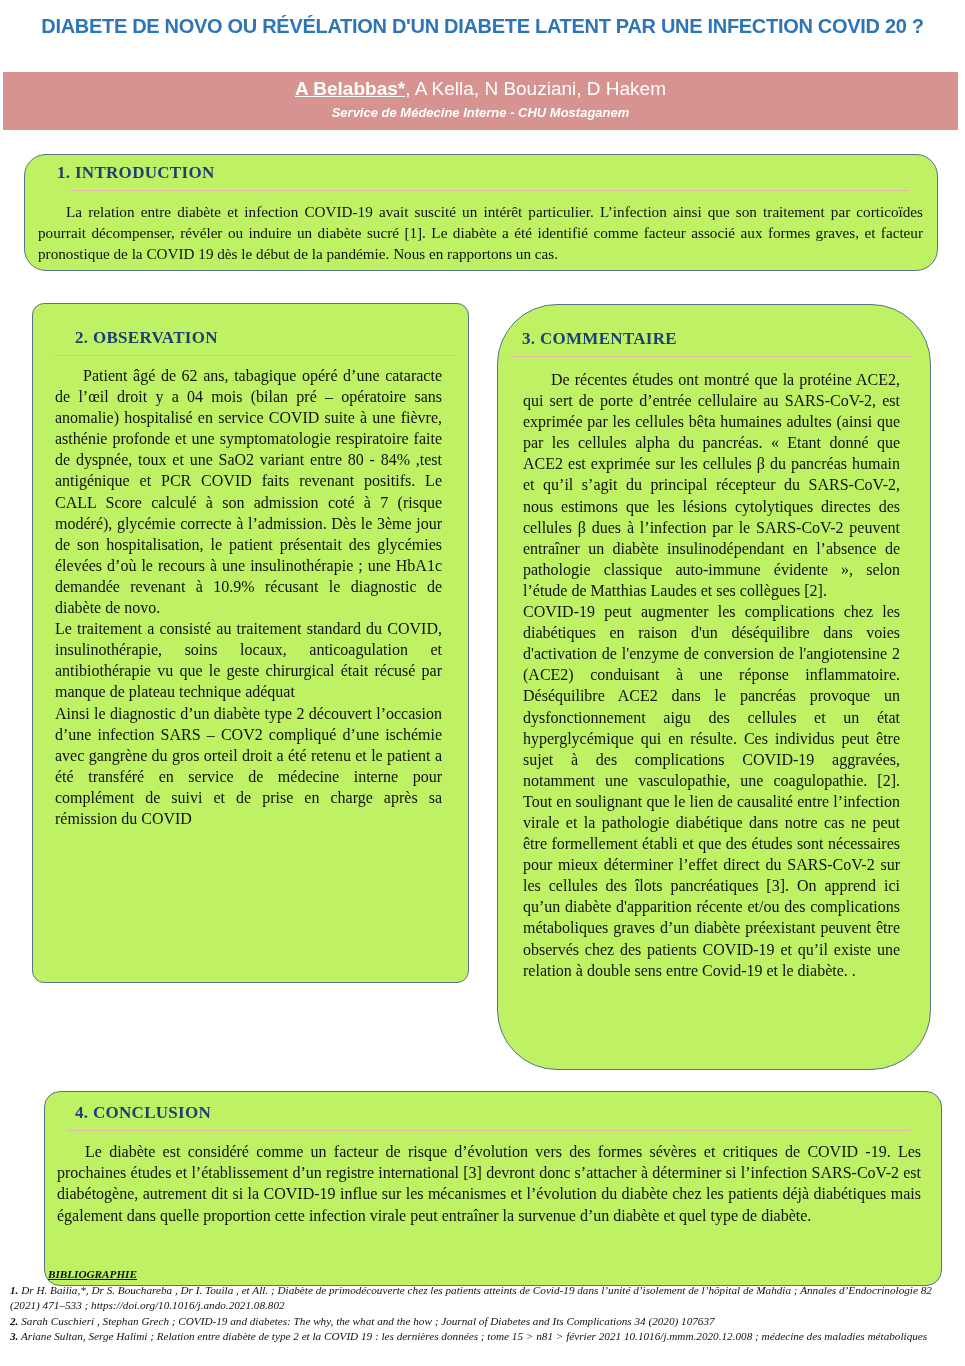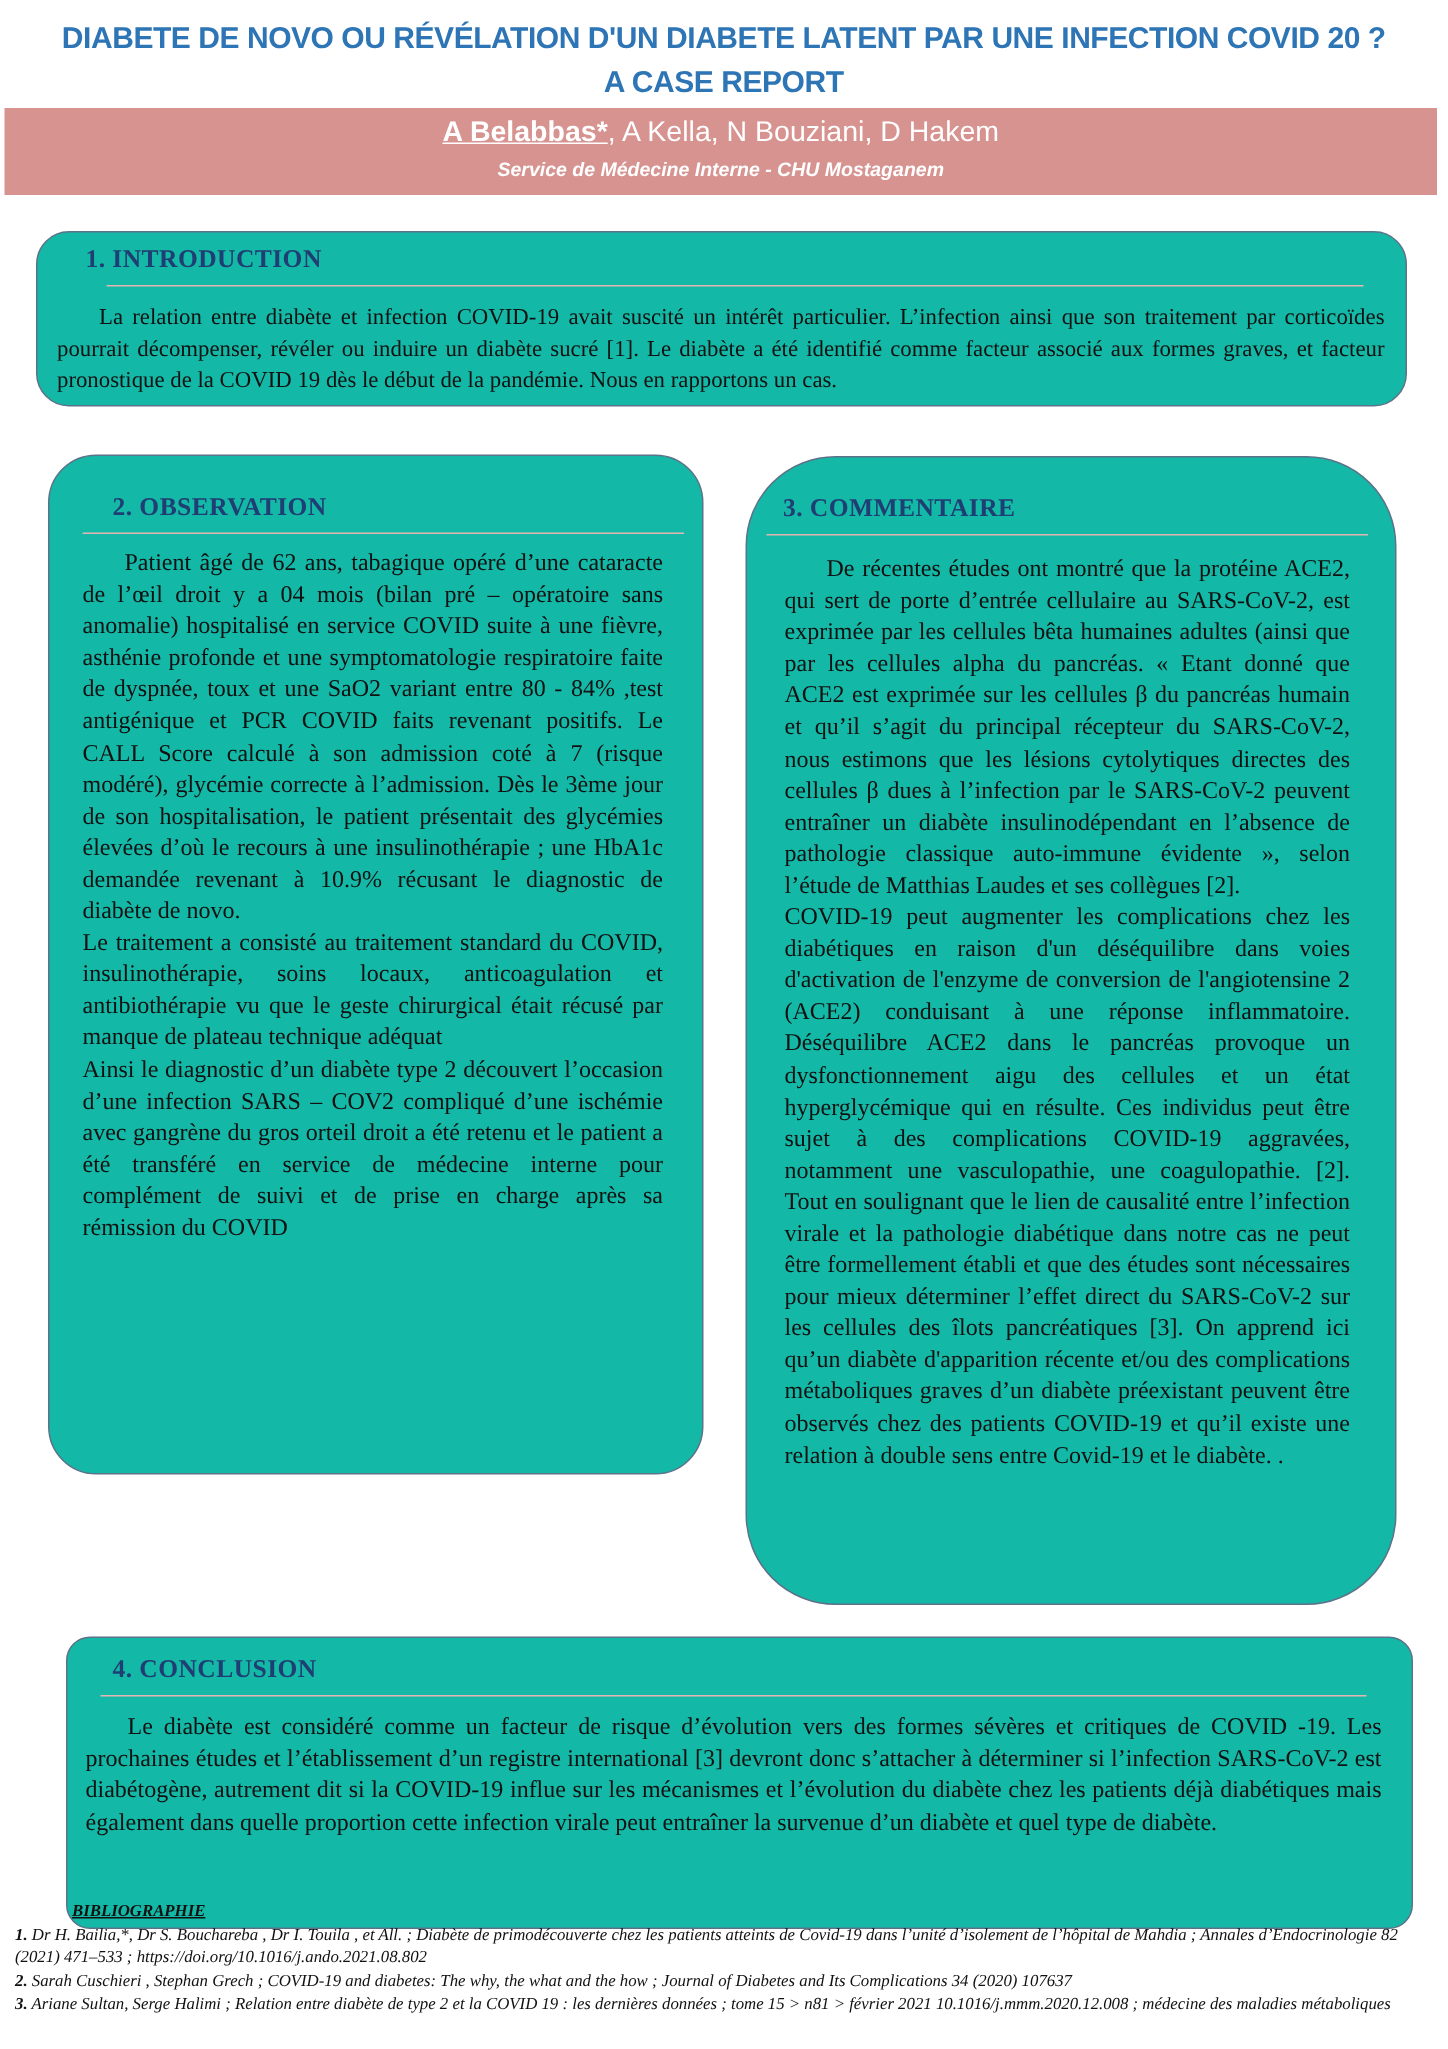--- a/index.html
+++ b/index.html
@@ -6,31 +6,31 @@
   body { width: 965px; height: 1366px; position: relative; overflow: hidden; font-family: "Liberation Serif", serif; color: #111; }
 
   .title { position: absolute; left: 0; top: 12px; width: 965px; text-align: center; color: #2e75b6;
            font-family: "Liberation Sans", sans-serif; font-weight: bold; font-size: 20px; line-height: 29px; letter-spacing: -0.3px; }
   .band { position: absolute; left: 3px; top: 72px; width: 955px; height: 58px; background: #d69390; text-align: center; color: #fff;
           font-family: "Liberation Sans", sans-serif; }
   .authors { font-size: 19px; line-height: 22px; margin-top: 6px; }
   .authors .first { text-decoration: underline; font-weight: bold; }
   .affil { font-size: 13px; font-style: italic; font-weight: bold; margin-top: 5px; }
 
-  .box { position: absolute; border: 1.5px solid #5b7388; background: #14b8a6; box-sizing: border-box; }
+  .box { position: absolute; border: 1.5px solid #5b7388; background: #bef264; box-sizing: border-box; }
   .box h2 { margin: 0; font-family: "Liberation Serif", serif; font-weight: bold; font-size: 17px; color: #1f3e73; letter-spacing: 0.3px; }
   .rule { height: 1px; background: #e7b5b1; }
   .box p { margin: 0; text-align: justify; }
 
   #intro { left: 24px; top: 154px; width: 914px; height: 117px; border-radius: 22px; }
   #intro h2 { position: absolute; left: 32px; top: 8px; }
   #intro .rule { position: absolute; left: 46px; right: 28px; top: 35px; }
   #intro .text { position: absolute; left: 13px; right: 14px; top: 46px; font-size: 15.2px; line-height: 21px; }
 
-  #obs { left: 32px; top: 303px; width: 437px; height: 680px; border-radius: 32px; }
+  #obs { left: 32px; top: 303px; width: 437px; height: 680px; border-radius: 12px; }
   #obs h2 { position: absolute; left: 42px; top: 24px; }
   #obs .rule { position: absolute; left: 22px; right: 12px; top: 51px; }
   #obs .text { position: absolute; left: 22px; right: 26px; top: 61px; font-size: 16px; line-height: 21.1px; }
 
   #comm { left: 497px; top: 304px; width: 434px; height: 766px; border-radius: 60px; }
   #comm h2 { position: absolute; left: 24px; top: 24px; }
   #comm .rule { position: absolute; left: 13px; right: 18px; top: 51px; }
   #comm .text { position: absolute; left: 25px; right: 30px; top: 64px; font-size: 16px; line-height: 21.1px; }
 
   #concl { left: 44px; top: 1091px; width: 898px; height: 195px; border-radius: 16px; }
@@ -42,21 +42,20 @@
 
   .biblio { position: absolute; left: 10px; top: 1267px; width: 945px; font-family: "Liberation Serif", serif; font-style: italic; font-size: 11.2px; line-height: 15.5px; color: #111; }
   .biblio .bhead { font-weight: bold; margin-left: 38px; text-decoration: underline; }
   .biblio .num { font-weight: bold; }
 </style>
 </head>
 <body>
 
 <div class="title">
   <div>DIABETE DE NOVO OU RÉVÉLATION D'UN DIABETE LATENT PAR UNE INFECTION COVID 20 ?</div>
-  <div>A CASE REPORT</div>
 </div>
 
 <div class="band">
   <div class="authors"><span class="first">A Belabbas*</span><span>, A Kella, N Bouziani, D Hakem</span></div>
   <div class="affil">Service de Médecine Interne - CHU Mostaganem</div>
 </div>
 
 <section class="box" id="intro">
   <h2>1.  INTRODUCTION</h2>
   <div class="rule"></div>

